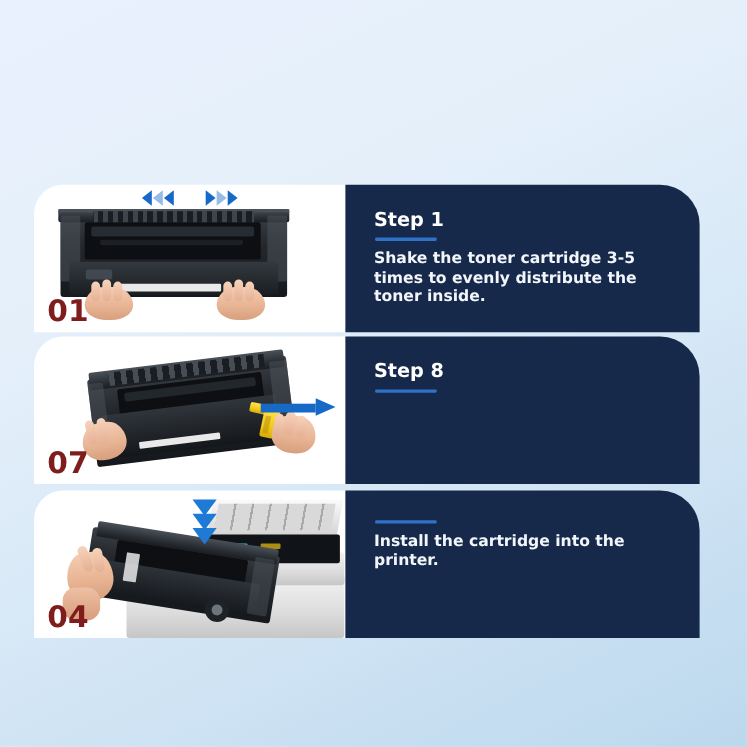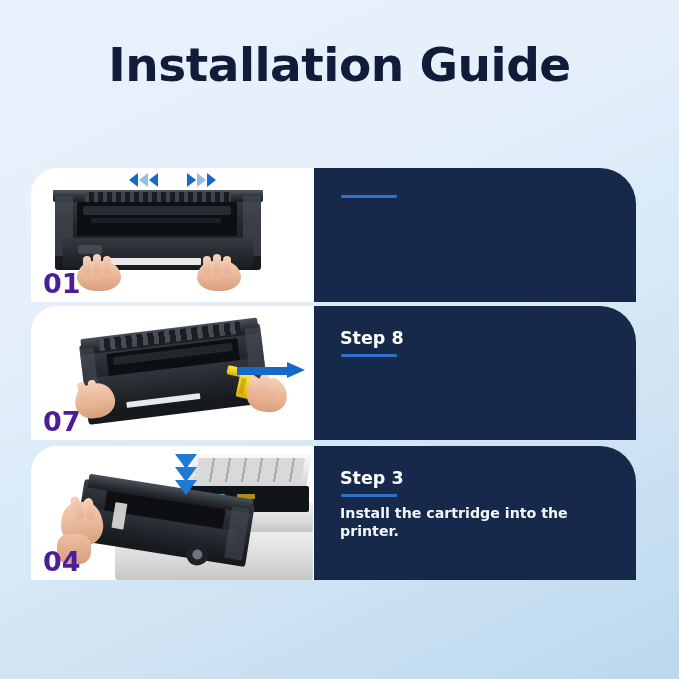--- a/index.html
+++ b/index.html
@@ -57,21 +57,21 @@
   .photo-inner {
     position: absolute;
     inset: 0;
   }
   .step-num {
     position: absolute;
     left: 12px;
     bottom: 3px;
     font-size: 27px;
     font-weight: 700;
-    color: #4c1d95;
+    color: #7f1d1d;
     letter-spacing: 0px;
     z-index: 6;
   }
   .panel {
     position: relative;
     flex: 1 1 auto;
     background: #17294a;
     border-top-right-radius: 36px;
     padding: 22px 20px 10px 26px;
     box-sizing: border-box;
@@ -201,21 +201,20 @@
     background: linear-gradient(180deg, #fbfbfb 0%, #d3d3d3 100%);
     border-radius: 2px;
   }
   .printer-slot { background: #101317; border-radius: 2px; }
 </style>
 </head>
 <body>
 
 <div id="page">
 
-  <div id="title">Installation Guide</div>
 
   <div class="card" id="card-1">
 
     <div class="photo">
       <div class="photo-inner">
 
         <div class="ill cart-body" style="left:24px; top:26px; width:206px; height:76px;"></div>
         <div class="ill cart-top" style="left:22px; top:22px; width:210px; height:12px;"></div>
         <div class="ill cart-edge" style="left:22px; top:22px; width:210px; height:3px; opacity:.8;"></div>
 
@@ -254,21 +253,23 @@
           <i class="tri-r t-dark"></i>
             <i class="tri-r t-lite"></i>
             <i class="tri-r t-dark"></i>
         </span>
       </div>
 
       <div class="step-num">01</div>
     </div>
 
     <div class="panel">
+      <p class="panel-title">Step 1</p>
       <div class="rule"></div>
+      <p class="panel-body">Shake the toner cartridge 3-5 times to evenly distribute the toner inside.</p>
     </div>
   </div>
 
   <div class="card" id="card-2">
 
     <div class="photo">
       <div class="photo-inner">
 
         <div class="ill" style="left:52px; top:18px; width:182px; height:96px; transform:rotate(-7deg);">
           <div class="ill cart-body" style="left:0; top:10px; width:182px; height:80px;"></div>
@@ -350,19 +351,18 @@
       <div class="down-arrows">
         <i class="tri-d"></i>
           <i class="tri-d"></i>
           <i class="tri-d"></i>
       </div>
 
       <div class="step-num">04</div>
     </div>
 
     <div class="panel">
-      <p class="panel-title">Step 3</p>
       <div class="rule"></div>
       <p class="panel-body wide">Install the cartridge into the printer.</p>
     </div>
   </div>
 
 </div>
 
 </body></html>

